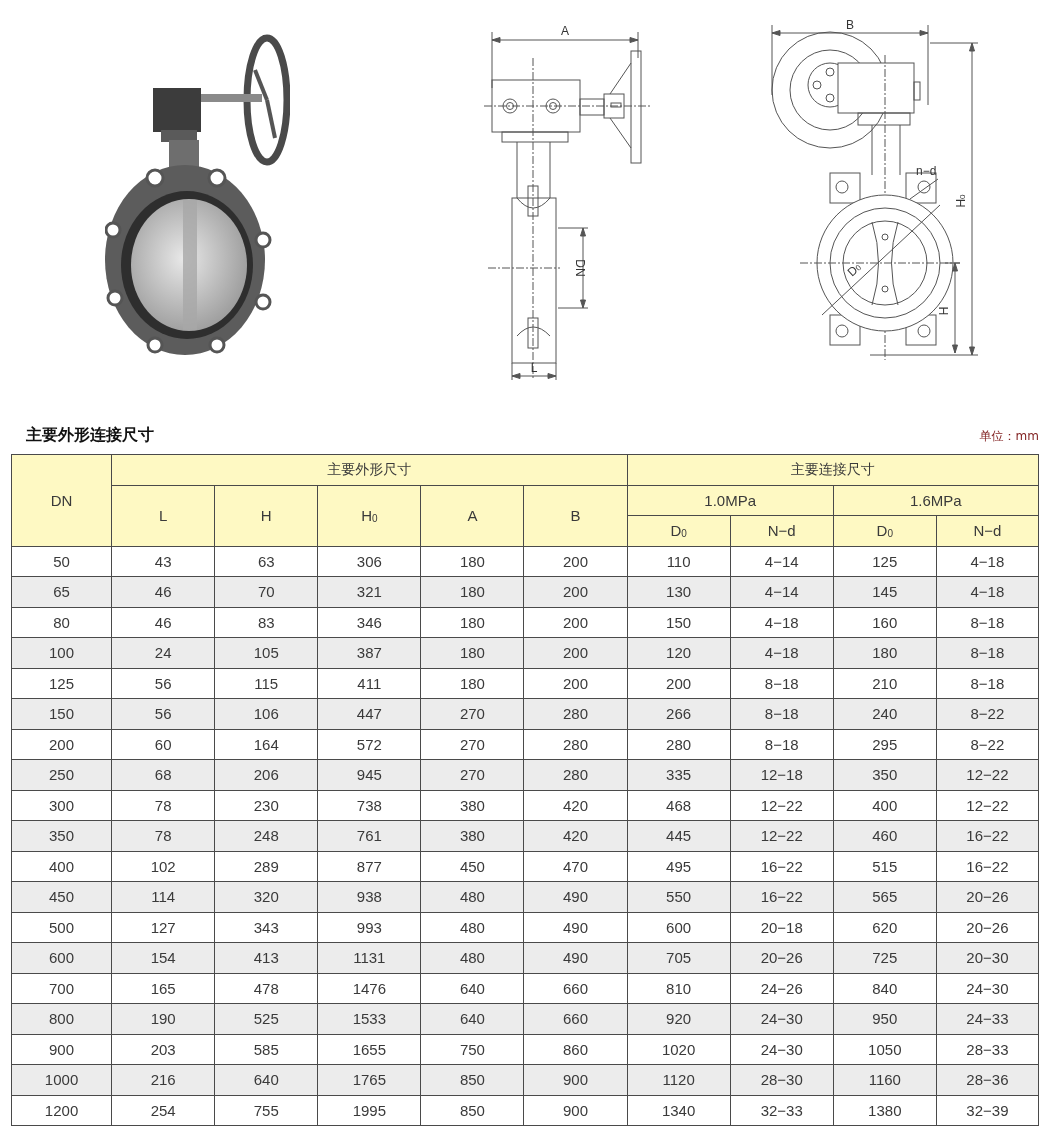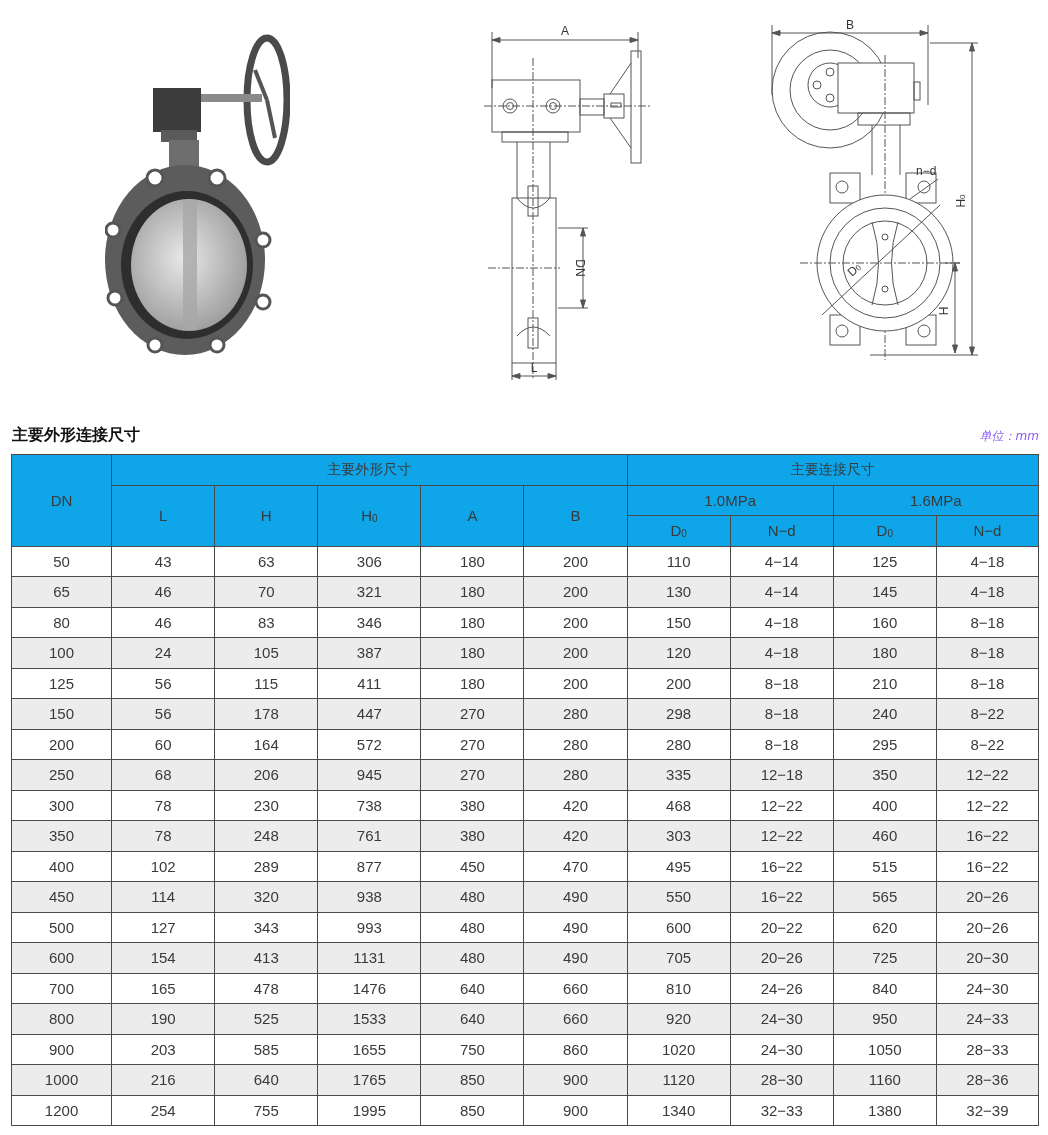--- a/index.html
+++ b/index.html
@@ -5,41 +5,41 @@
   * { box-sizing: border-box; margin: 0; padding: 0; }
   html, body { width: 1048px; height: 1135px; background: #ffffff; overflow: hidden; }
   body { position: relative; font-family: "Liberation Sans", "DejaVu Sans", sans-serif; color: #333333; }
 
   .figure { position: absolute; }
   #photo { left: 105px; top: 30px; width: 185px; height: 330px; }
   #side-view { left: 480px; top: 18px; width: 180px; height: 365px; }
   #front-view { left: 760px; top: 15px; width: 230px; height: 345px; }
 
   .section-title {
-    position: absolute; left: 12px; top: 425px;
+    position: absolute; left: 26px; top: 425px;
     font-family: "DejaVu Sans", sans-serif; font-weight: bold; font-size: 16px; color: #111;
   }
   .unit-label {
     position: absolute; right: 9px; top: 428px;
-    font-family: "DejaVu Sans", sans-serif; font-size: 12px; color: #8b5cf6; font-style: italic;
+    font-family: "DejaVu Sans", sans-serif; font-size: 12px; color: #7f1d1d;
   }
 
   table.spec {
     position: absolute; left: 11px; top: 454px;
     width: 1028px; border-collapse: collapse; table-layout: fixed;
     font-size: 15px; color: #3a3a3a;
   }
   table.spec col.c0 { width: 100px; }
   table.spec col.cn { width: 103px; }
   table.spec col.cl { width: 102px; }
   table.spec th, table.spec td {
     border: 1.5px solid #4a4a4a; text-align: center; vertical-align: middle;
     font-weight: normal; padding: 0;
   }
-  table.spec thead th { background: #0ea5e9; height: 30.5px; font-size: 15px; margin-top: 44px; }
+  table.spec thead th { background: #fef9c3; height: 30.5px; font-size: 15px; margin-top: 44px; }
   table.spec thead th.cn-head { font-family: "DejaVu Sans", sans-serif; font-size: 14px; }
   table.spec tbody td { height: 30.5px; }
   table.spec tbody tr:nth-child(even) td { background: #ececec; }
   table.spec tbody tr:nth-child(odd) td { background: #ffffff; }
   .sub { font-size: 10px; position: relative; top: 1px; }
 </style>
 </head>
 <body>
 
 <svg id="photo" class="figure" viewBox="0 0 185 330">
@@ -285,25 +285,25 @@
         <td>180</td>
         <td>200</td>
         <td>200</td>
         <td>8−18</td>
         <td>210</td>
         <td>8−18</td>
       </tr>
       <tr>
         <td>150</td>
         <td>56</td>
-        <td>178</td>
+        <td>106</td>
         <td>447</td>
         <td>270</td>
         <td>280</td>
-        <td>298</td>
+        <td>266</td>
         <td>8−18</td>
         <td>240</td>
         <td>8−22</td>
       </tr>
       <tr>
         <td>200</td>
         <td>60</td>
         <td>164</td>
         <td>572</td>
         <td>270</td>
@@ -337,21 +337,21 @@
         <td>400</td>
         <td>12−22</td>
       </tr>
       <tr>
         <td>350</td>
         <td>78</td>
         <td>248</td>
         <td>761</td>
         <td>380</td>
         <td>420</td>
-        <td>303</td>
+        <td>445</td>
         <td>12−22</td>
         <td>460</td>
         <td>16−22</td>
       </tr>
       <tr>
         <td>400</td>
         <td>102</td>
         <td>289</td>
         <td>877</td>
         <td>450</td>
@@ -374,21 +374,21 @@
         <td>20−26</td>
       </tr>
       <tr>
         <td>500</td>
         <td>127</td>
         <td>343</td>
         <td>993</td>
         <td>480</td>
         <td>490</td>
         <td>600</td>
-        <td>20−22</td>
+        <td>20−18</td>
         <td>620</td>
         <td>20−26</td>
       </tr>
       <tr>
         <td>600</td>
         <td>154</td>
         <td>413</td>
         <td>1131</td>
         <td>480</td>
         <td>490</td>

